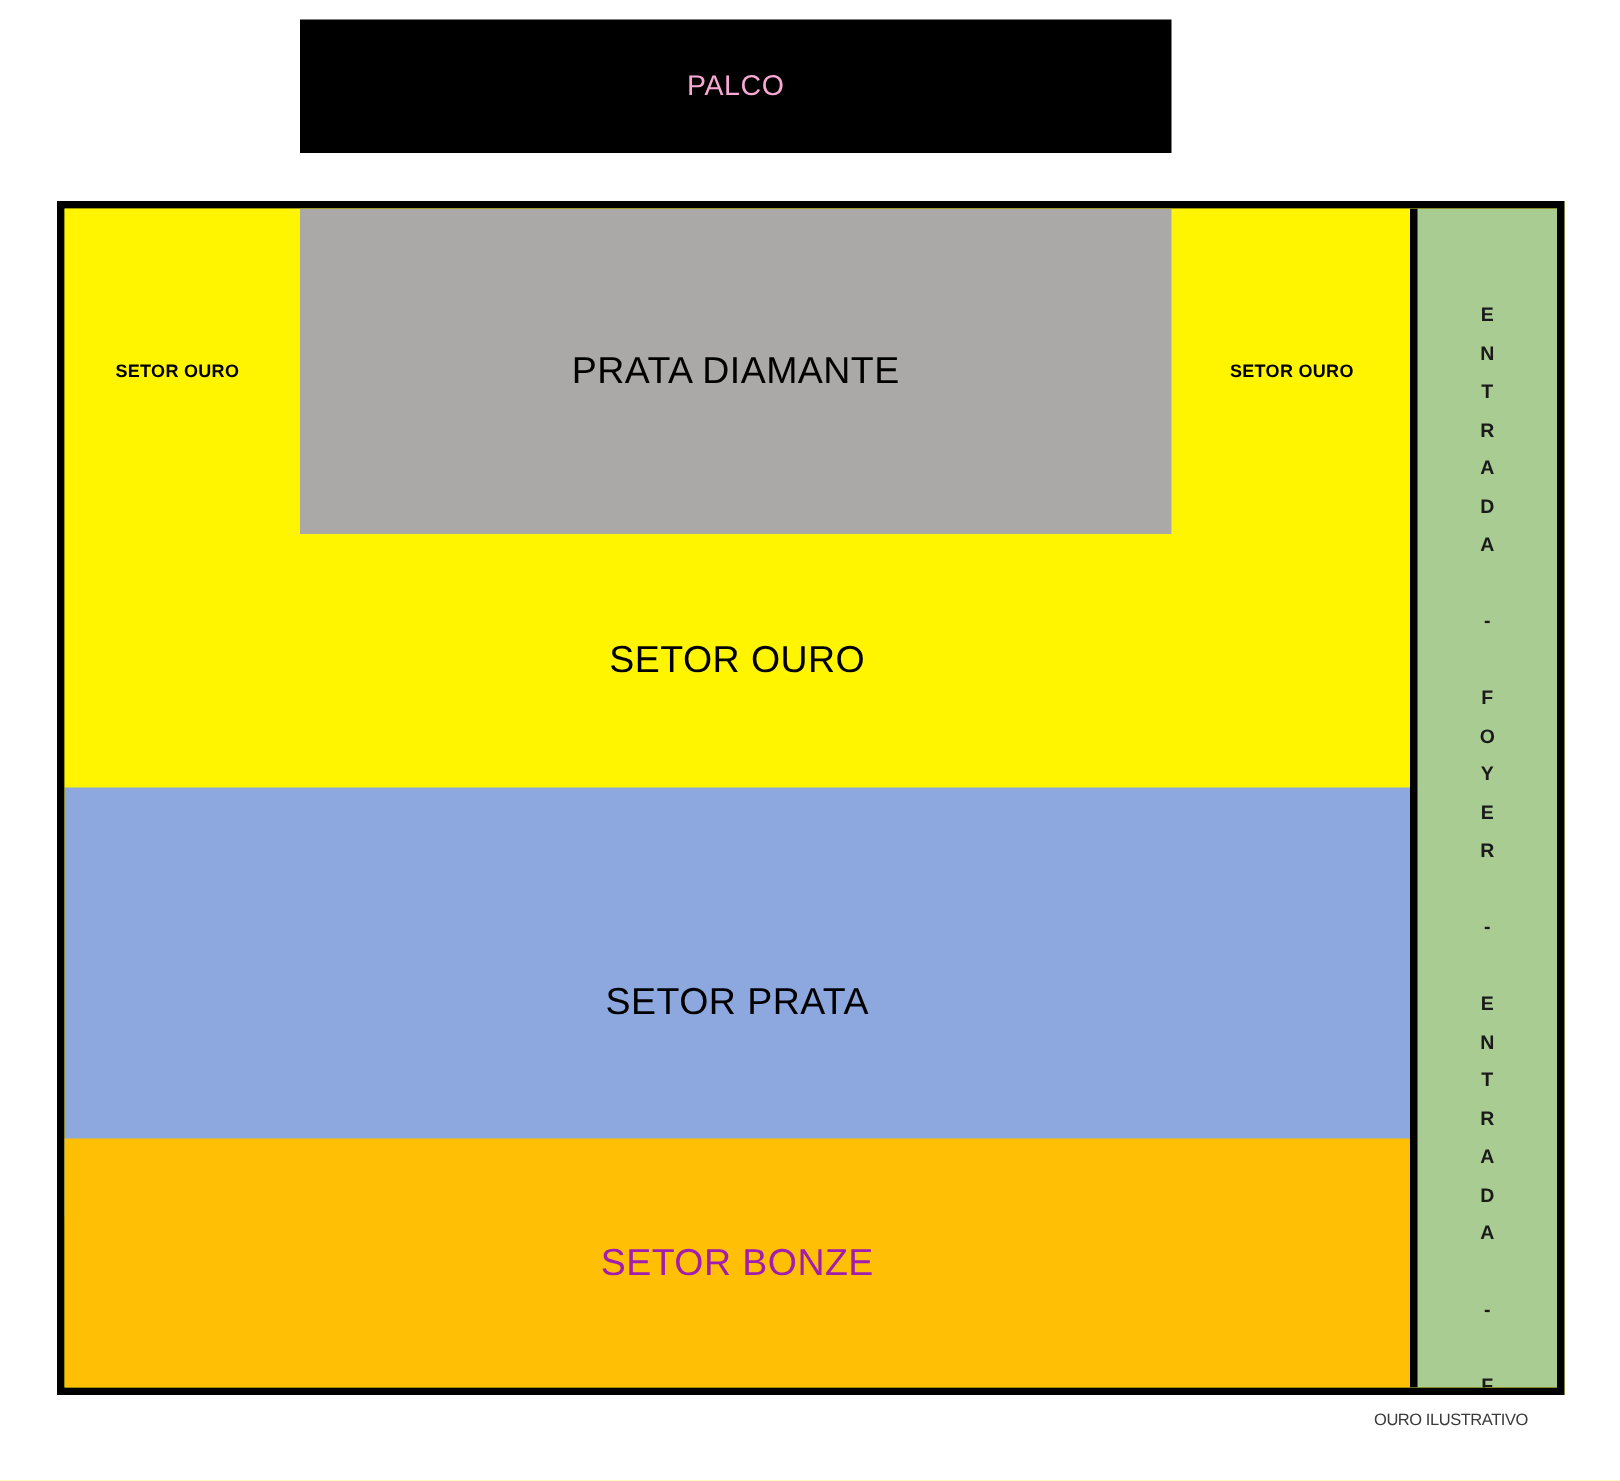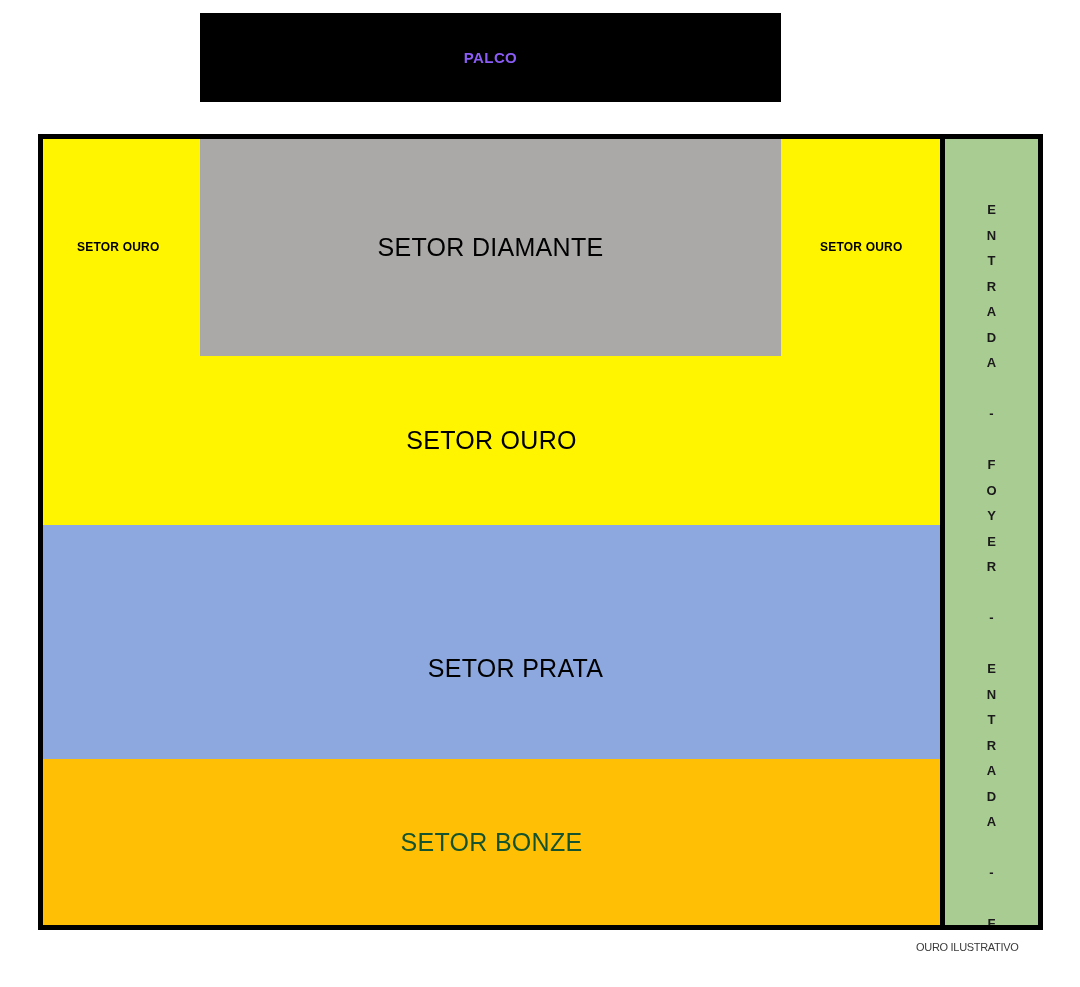--- a/index.html
+++ b/index.html
@@ -30,23 +30,23 @@
     left: 200px;
     top: 13px;
     width: 581px;
     height: 89px;
     background: #000000;
     display: flex;
     align-items: center;
     justify-content: center;
   }
   .stage-label {
-    color: #8b5cf6;
-    font-size: 15px;
-    font-weight: bold;
+    color: #f9a8d4;
+    font-size: 19px;
+    font-weight: normal;
     letter-spacing: 0.4px;
   }
 
   
   .seating-box {
     position: absolute;
     left: 38px;
     top: 134px;
     width: 1005px;
     height: 796px;
@@ -127,21 +127,20 @@
   .sector-prata {
     position: absolute;
     left: 0;
     top: 386px;
     width: 897px;
     height: 286px;
     background: #8CA8DE;
     display: flex;
     align-items: center;
     justify-content: center;
-    padding-left: 24px;
   }
   .prata-label {
     font-size: 25px;
     font-weight: 400;
     color: #000000;
     letter-spacing: 0.3px;
   }
 
   
   .sector-bonze {
@@ -151,21 +150,21 @@
     width: 897px;
     height: 166px;
     background: #FFBF05;
     display: flex;
     align-items: center;
     justify-content: center;
   }
   .bonze-label {
     font-size: 25px;
     font-weight: 400;
-    color: #14532d;
+    color: #a21caf;
     letter-spacing: 0.3px;
   }
 
   
   .entrance-strip {
     position: absolute;
     left: 897px;
     top: 0;
     width: 98px;
     height: 786px;
@@ -210,21 +209,21 @@
   <div class="stage">
     <span class="stage-label">PALCO</span>
   </div>
 
   <div class="seating-box">
     <div class="inner">
 
       <div class="sector-ouro-base"></div>
 
       <div class="sector-diamante">
-        <span class="diamante-label">SETOR DIAMANTE</span>
+        <span class="diamante-label">PRATA DIAMANTE</span>
       </div>
 
       <span class="ouro-side-label left">SETOR OURO</span>
       <span class="ouro-side-label right">SETOR OURO</span>
 
       <div class="ouro-main-label">
         <span>SETOR OURO</span>
       </div>
 
       <div class="sector-prata">

